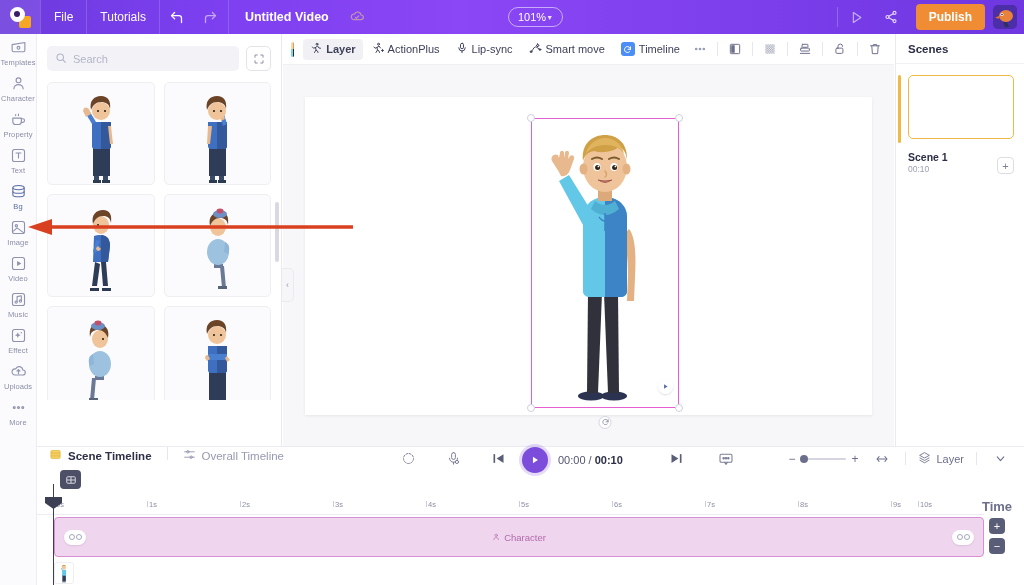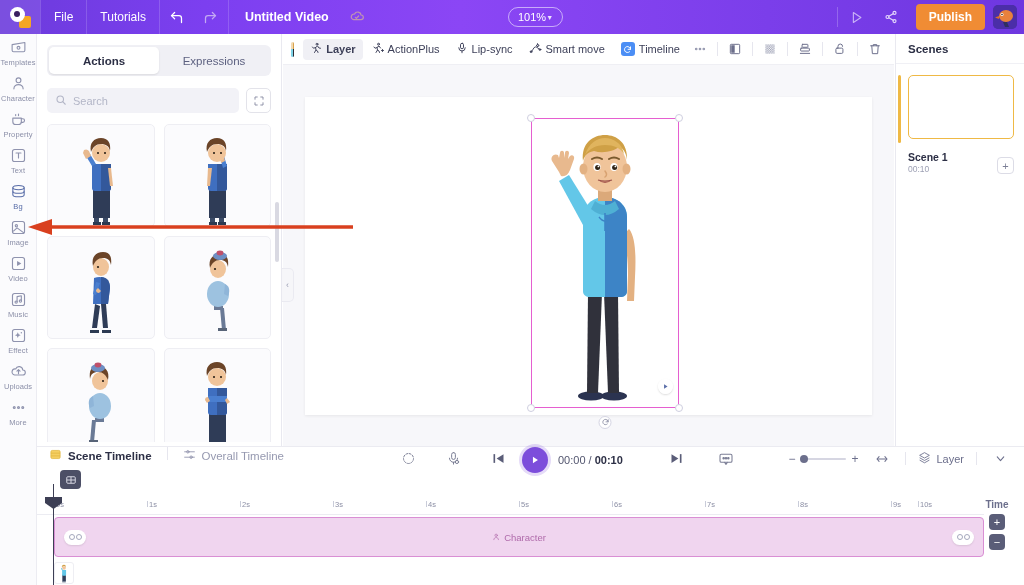--- a/index.html
+++ b/index.html
@@ -273,21 +273,21 @@
   .track-handle.right { margin-left:auto; }
   .sub-thumb {
     position:absolute; left:17px; top:78px; width:20px; height:22px;
     background:#fff; border:1px solid #eeeef3; border-radius:3px;
     display:flex; align-items:flex-end; justify-content:center; overflow:hidden;
   }
   .time-col {
     position:absolute; right:12px; top:0; width:30px;
     display:flex; flex-direction:column; align-items:center; gap:4px; padding-top:15px;
   }
-  .time-lb { font-size:10px; color:#6c6f8c; font-weight:bold; }
+  .time-lb { font-size:13px; color:#6c6f8c; font-weight:bold; }
   .time-btn {
     width:16px; height:16px; border-radius:4px; background:#5a5d78; color:#fff;
     display:flex; align-items:center; justify-content:center; font-size:11px; cursor:pointer;
   }
 
   
   .annot-arrow { position:absolute; left:28px; top:219px; z-index:30; pointer-events:none; }
 </style>
 </head>
 <body>
@@ -465,24 +465,20 @@
             <circle cx="6" cy="12" r="1.3"></circle>
             <circle cx="12" cy="12" r="1.3"></circle>
             <circle cx="18" cy="12" r="1.3"></circle>
           </svg>
       </span>
       <span class="ri-lb">More</span>
     </div>
   </div>
 
   <div class="panel">
-    <div class="tabs">
-      <div class="tab active">Actions</div>
-      <div class="tab">Expressions</div>
-    </div>
 
     <div class="searchrow">
       <div class="searchbox">
         <span>
           <svg width="12" height="12" viewBox="0 0 24 24" fill="none" stroke="#b3b6c7" stroke-width="2.2" stroke-linecap="round">
               <circle cx="10.5" cy="10.5" r="6.5"></circle>
               <line x1="15.4" y1="15.4" x2="20.5" y2="20.5"></line>
             </svg>
         </span>
         <input type="text" placeholder="Search" style="">

